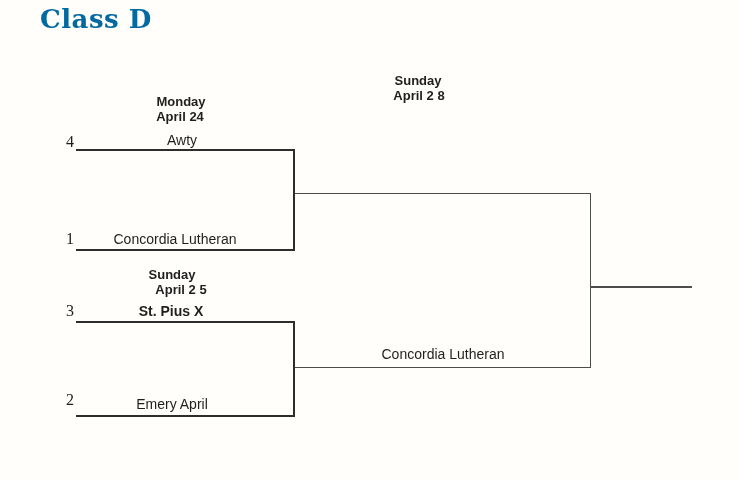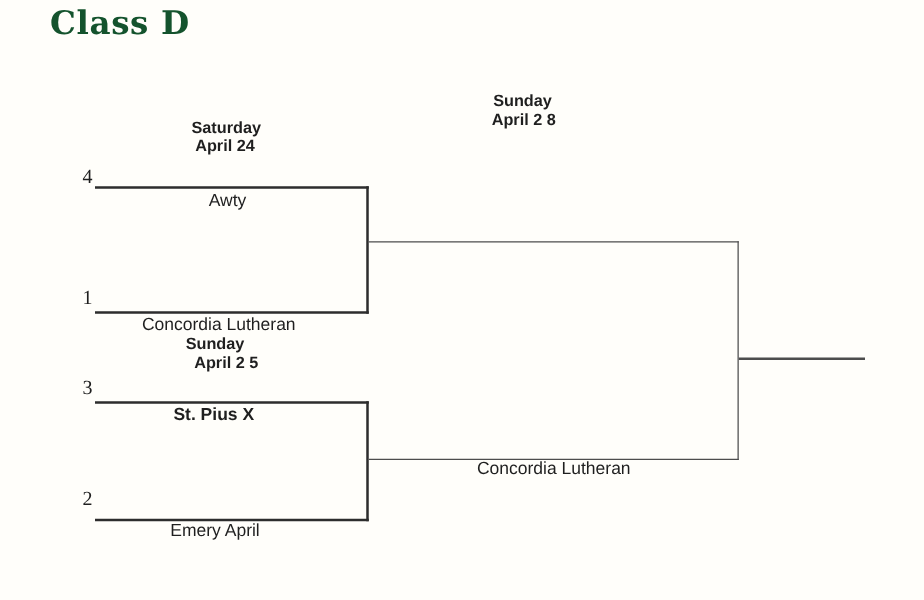--- a/index.html
+++ b/index.html
@@ -15,25 +15,25 @@
     font-family:"Liberation Sans",sans-serif;
     color:var(--text);
     position:relative;
     overflow:hidden;
   }
   .abs{position:absolute;}
   .center{transform:translateX(-50%);white-space:nowrap;text-align:center;}
   .title{
     left:40px;top:4px;
     font-family:"DejaVu Serif",serif;
-    font-weight:700;font-size:26px;color:#14532d;
+    font-weight:700;font-size:26px;color:#0369a1;
     letter-spacing:0.5px;
   }
   .hdr{font-size:13px;font-weight:700;line-height:15px;}
-  .team{font-size:14px;line-height:16px;margin-top:20px;}
+  .team{font-size:14px;line-height:16px;}
   .seed{
     font-family:"Liberation Serif",serif;
     font-size:16px;line-height:18px;
     width:34px;left:40px;text-align:right;
   }
   .hline{height:2px;background:var(--line1);}
   .vline{width:2px;background:var(--line1);}
   .hline2{height:1px;background:var(--line2);}
   .vline2{width:1px;background:var(--line2);}
 
@@ -73,21 +73,21 @@
 </head>
 <body>
 
 <div>
 
   <div class="abs title">Class D</div>
 
   <div class="abs center hdr" id="final-day">Sunday</div>
   <div class="abs center hdr" id="final-date">April 2 8</div>
 
-  <div class="abs center hdr" id="sf-top-day">Saturday</div>
+  <div class="abs center hdr" id="sf-top-day">Monday</div>
   <div class="abs center hdr" id="sf-top-date">April 24</div>
 
   <div class="abs center hdr" id="sf-bot-day">Sunday</div>
   <div class="abs center hdr" id="sf-bot-date">April 2 5</div>
 
   <div class="abs seed" id="seed-4">4</div>
   <div class="abs seed" id="seed-1">1</div>
   <div class="abs seed" id="seed-3">3</div>
   <div class="abs seed" id="seed-2">2</div>
 

